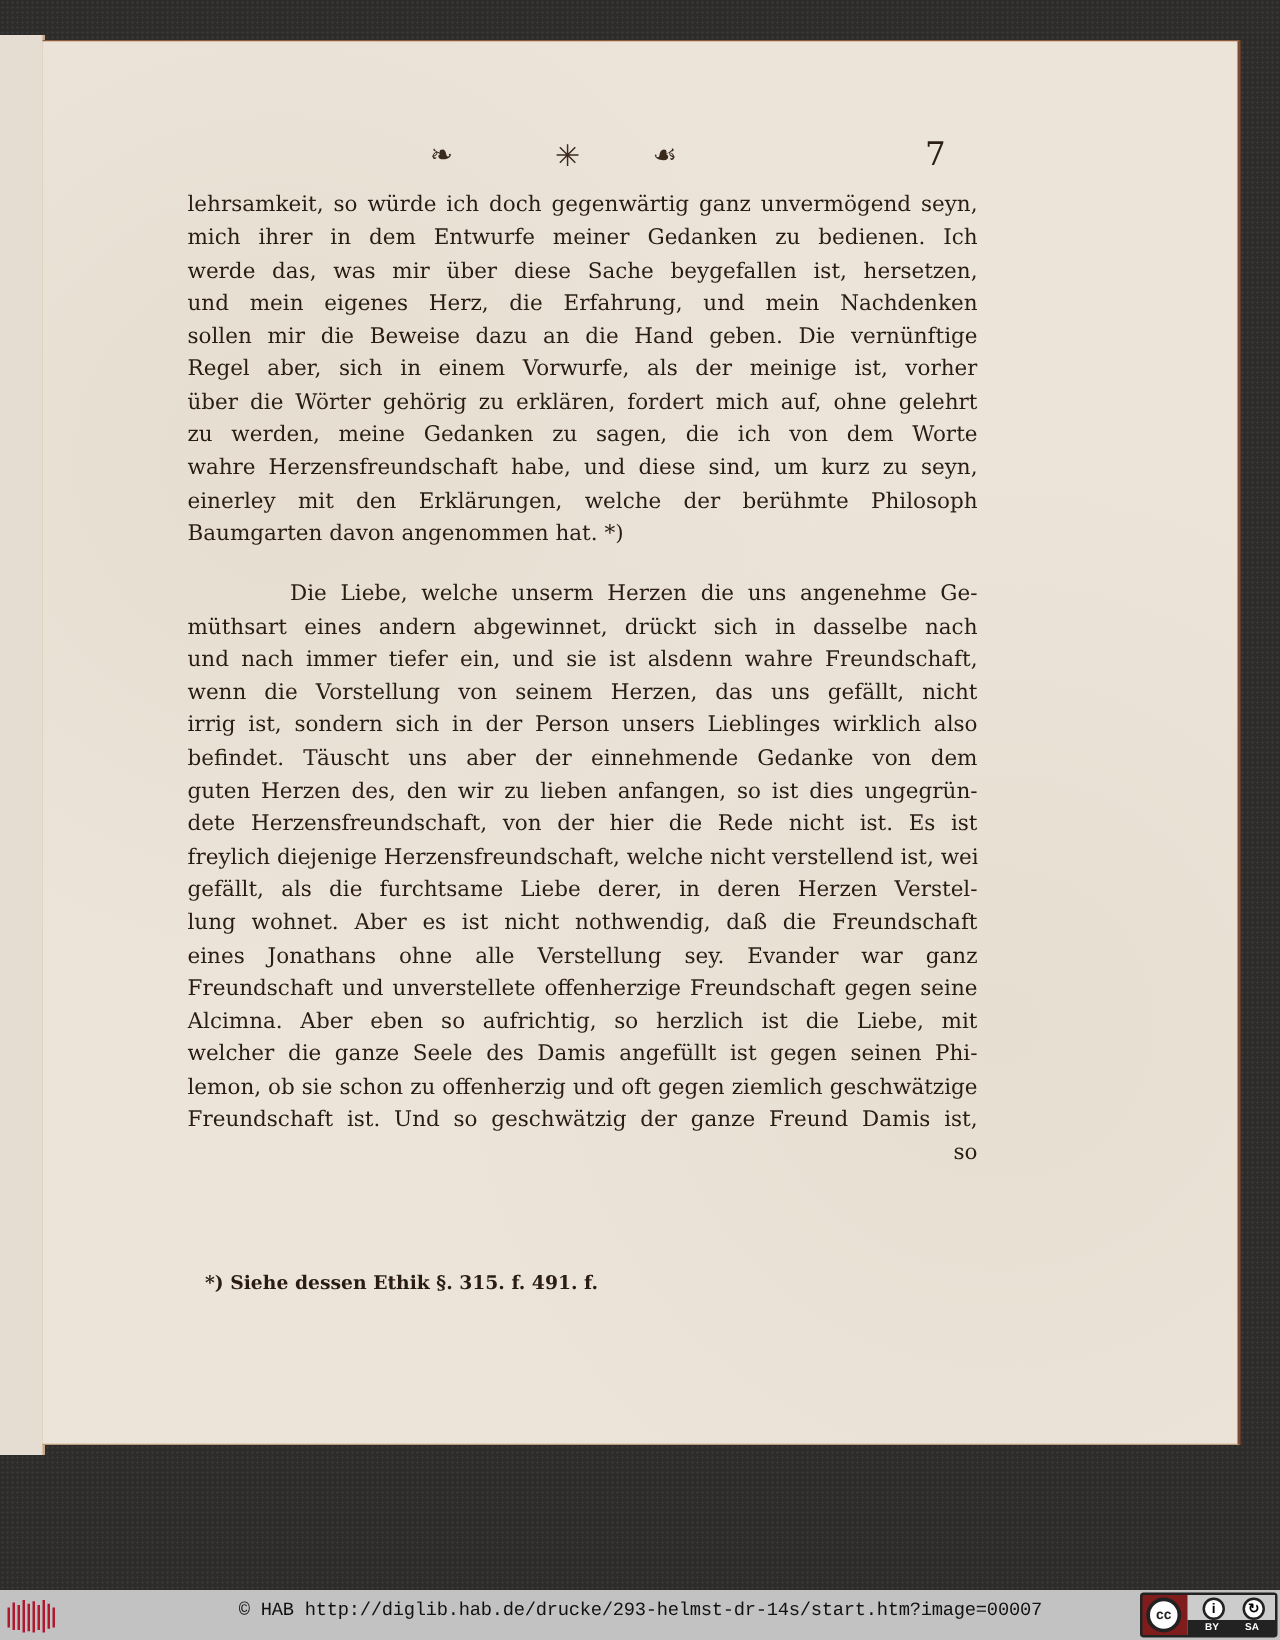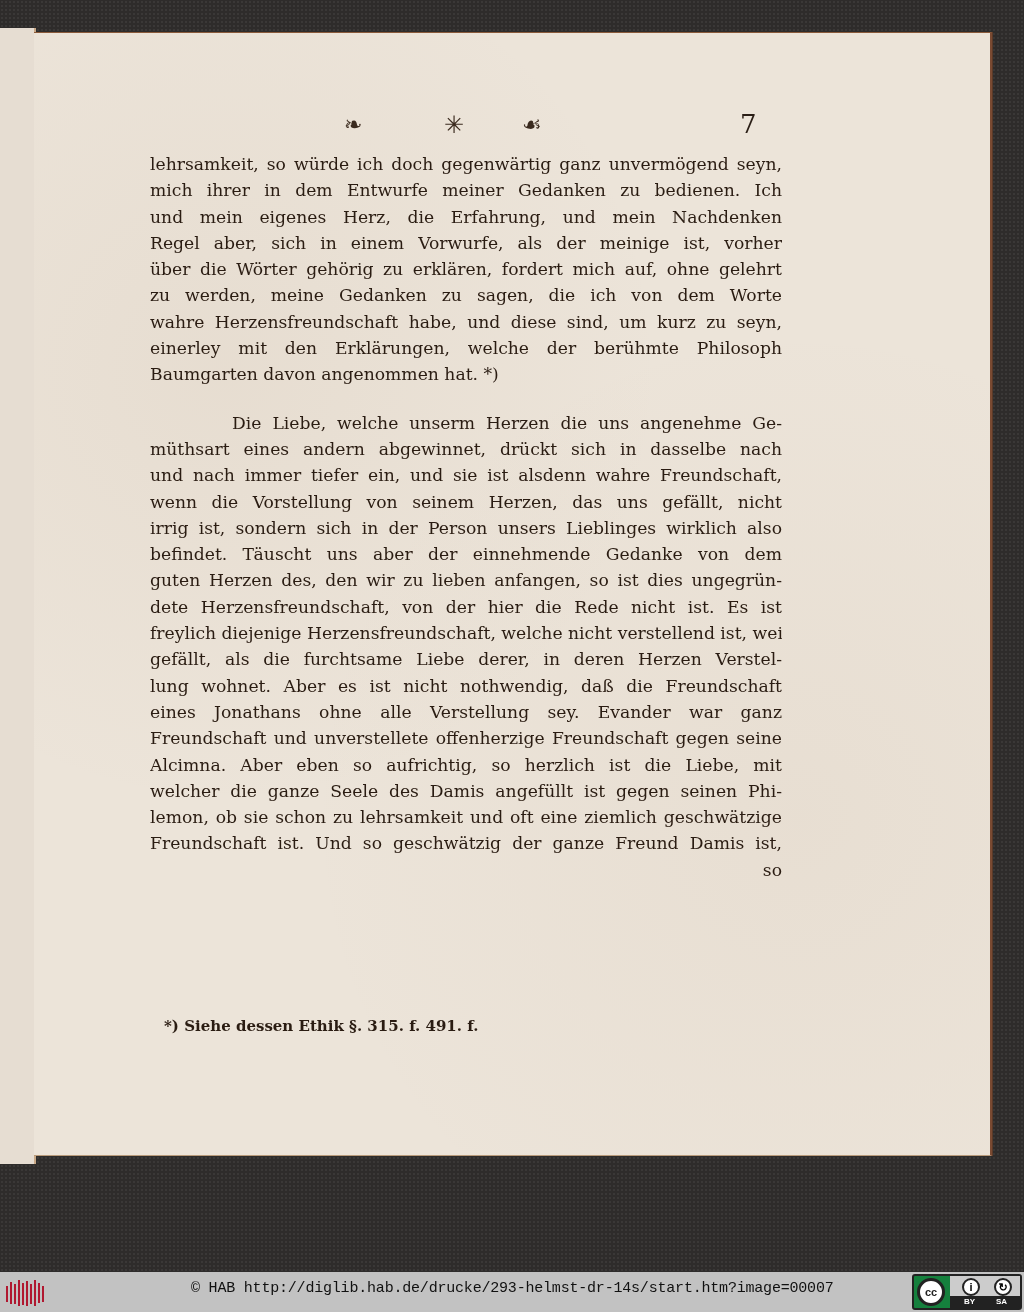--- a/index.html
+++ b/index.html
@@ -70,21 +70,21 @@
     font-family: Liberation Mono, monospace; font-size: 15px; color: #111;
     white-space: nowrap; letter-spacing: -0.2px;
   }
   .dfg-logo {
     position: absolute; left: 820px; top: 3px;
     font-family: "Liberation Sans", sans-serif; font-weight: bold; font-size: 28px;
     color: #3a3a3a; letter-spacing: -1px; line-height: 36px; margin-top: 32px;
   }
   .cc-badge {
     position: absolute; left: 912px; top: 2px; width: 110px; height: 36px;
-    background: #15803d; border: 2px solid #222; border-radius: 3px; box-sizing: border-box;
+    background: #7f1d1d; border: 2px solid #222; border-radius: 3px; box-sizing: border-box;
   }
   .cc-circle {
     position: absolute; left: 3px; top: 2px; width: 28px; height: 28px; border-radius: 50%;
     border: 3px solid #222; box-sizing: border-box; background: #fff;
     font-family: "Liberation Sans", sans-serif; font-weight: bold; font-size: 11px; line-height: 22px;
     text-align: center; color: #222;
   }
   .cc-dark {
     position: absolute; left: 36px; top: 0; width: 70px; height: 32px; background: #ccc;
   }
@@ -113,21 +113,23 @@
       <span class="ornament orn-left">❧</span>
       <span class="ornament orn-center">✳</span>
       <span class="ornament orn-right">☙</span>
       <span class="page-number">7</span>
     </div>
 
     <div class="body-text">
       <div>
         <span class="line">lehrsamkeit, so würde ich doch gegenwärtig ganz unvermögend seyn,</span>
         <span class="line">mich ihrer in dem Entwurfe meiner Gedanken zu bedienen. Ich</span>
+        <span class="line">werde das, was mir über diese Sache beygefallen ist, hersetzen,</span>
         <span class="line">und mein eigenes Herz, die Erfahrung, und mein Nachdenken</span>
+        <span class="line">sollen mir die Beweise dazu an die Hand geben. Die vernünftige</span>
         <span class="line">Regel aber, sich in einem Vorwurfe, als der meinige ist, vorher</span>
         <span class="line">über die Wörter gehörig zu erklären, fordert mich auf, ohne gelehrt</span>
         <span class="line">zu werden, meine Gedanken zu sagen, die ich von dem Worte</span>
         <span class="line">wahre Herzensfreundschaft habe, und diese sind, um kurz zu seyn,</span>
         <span class="line">einerley mit den Erklärungen, welche der berühmte Philosoph</span>
         <span class="line last">Baumgarten davon angenommen hat. *)</span>
       </div>
       <div class="para-gap"></div>
       <div>
         <span class="line indent">Die Liebe, welche unserm Herzen die uns angenehme Ge-</span>
@@ -138,21 +140,21 @@
         <span class="line">befindet. Täuscht uns aber der einnehmende Gedanke von dem</span>
         <span class="line">guten Herzen des, den wir zu lieben anfangen, so ist dies ungegrün-</span>
         <span class="line">dete Herzensfreundschaft, von der hier die Rede nicht ist. Es ist</span>
         <span class="line">freylich diejenige Herzensfreundschaft, welche nicht verstellend ist, weit</span>
         <span class="line">gefällt, als die furchtsame Liebe derer, in deren Herzen Verstel-</span>
         <span class="line">lung wohnet. Aber es ist nicht nothwendig, daß die Freundschaft</span>
         <span class="line">eines Jonathans ohne alle Verstellung sey. Evander war ganz</span>
         <span class="line">Freundschaft und unverstellete offenherzige Freundschaft gegen seine</span>
         <span class="line">Alcimna. Aber eben so aufrichtig, so herzlich ist die Liebe, mit</span>
         <span class="line">welcher die ganze Seele des Damis angefüllt ist gegen seinen Phi-</span>
-        <span class="line">lemon, ob sie schon zu lehrsamkeit und oft eine ziemlich geschwätzige</span>
+        <span class="line">lemon, ob sie schon zu offenherzig und oft gegen ziemlich geschwätzige</span>
         <span class="line">Freundschaft ist. Und so geschwätzig der ganze Freund Damis ist,</span>
         <span class="line right">so</span>
       </div>
     </div>
 
     <div class="footnote">*) Siehe dessen Ethik §. 315. f. 491. f.</div>
   </div>
 </div>
 
 <div class="footer-bar">

